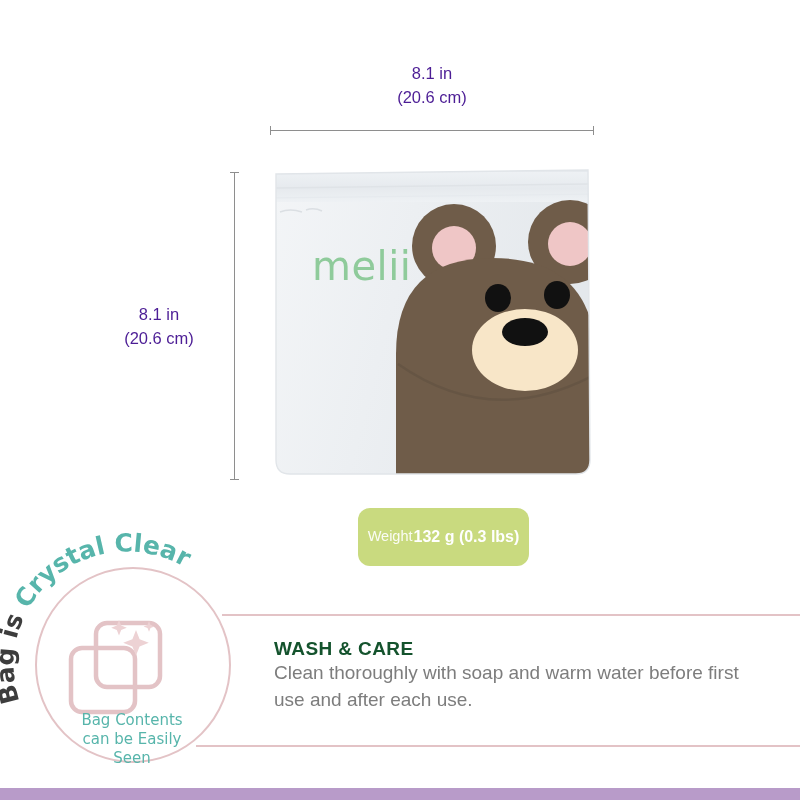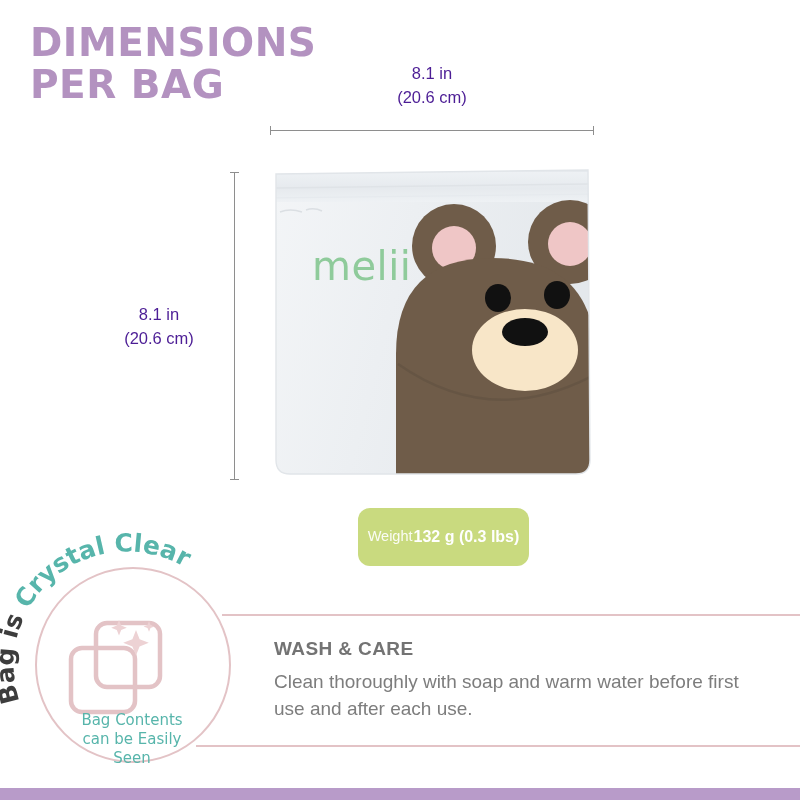--- a/index.html
+++ b/index.html
@@ -162,23 +162,22 @@
   
   .wash-block {
     position: absolute;
     left: 274px;
     top: 638px;
     width: 500px;
   }
   .wash-title {
     font-size: 19px;
     font-weight: bold;
-    color: #737373;
+    color: #14532d;
     letter-spacing: 0.4px;
-    margin-bottom: 9px;
   }
   .wash-body {
     font-size: 19px;
     line-height: 1.42;
     color: #7d7d7d;
   }
 
   
   .bottom-bar {
     position: absolute;
@@ -187,22 +186,20 @@
     width: 800px;
     height: 12px;
     background: #b89bc9;
   }
 </style>
 </head>
 <body>
 
 <div id="page">
 
-  <div class="page-title">Dimensions
-per bag</div>
 
   <div class="rule-h"></div>
   <div class="rule-v"></div>
 
   <div class="dim-label top">8.1 in
 (20.6 cm)</div>
   <div class="dim-label left">8.1 in
 (20.6 cm)</div>
 
   <div class="bag">

